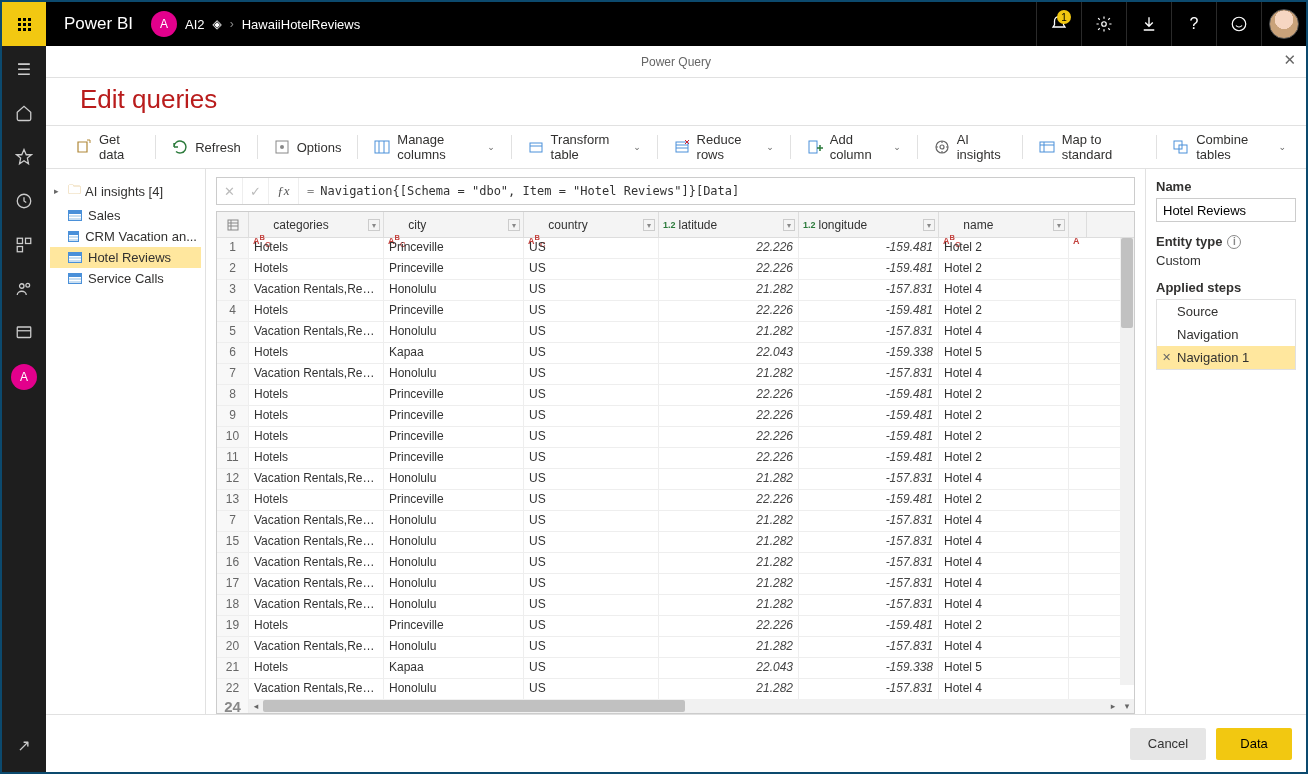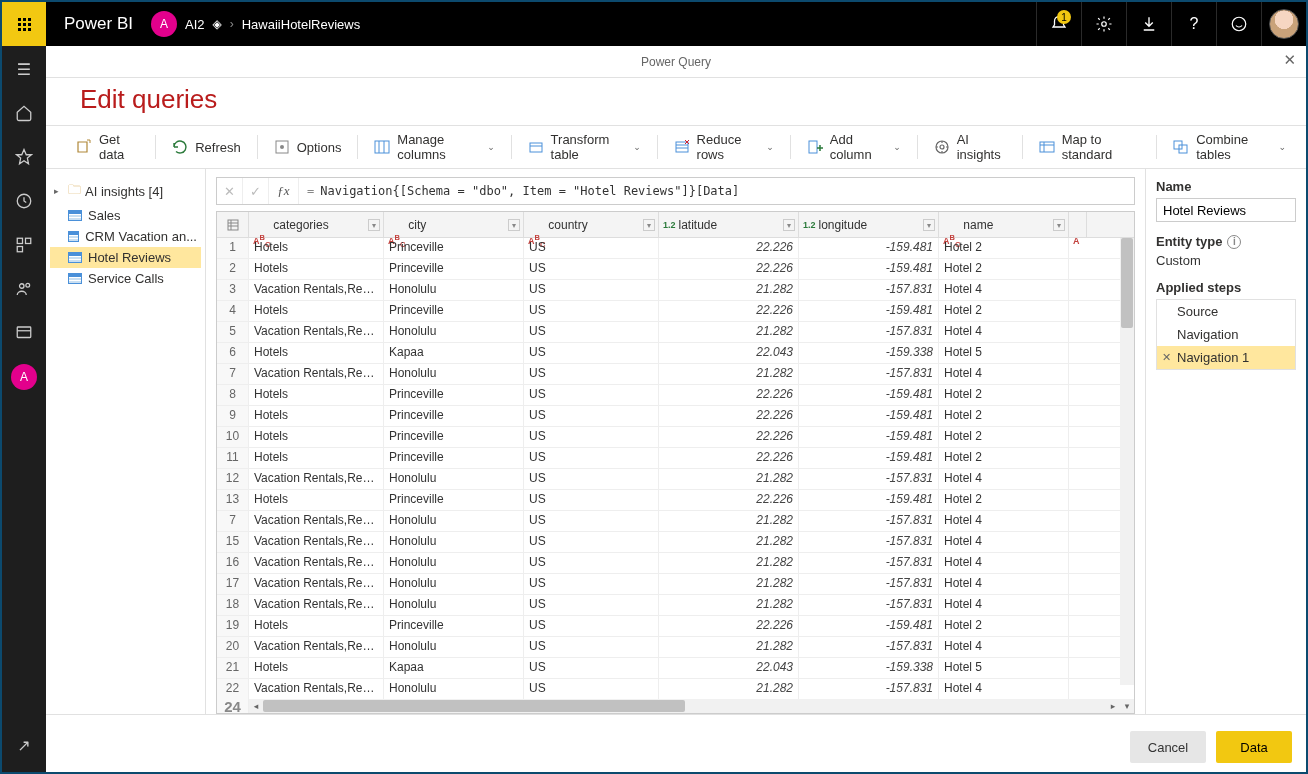--- a/index.html
+++ b/index.html
@@ -81,21 +81,21 @@
   .rpanel { width:160px; padding:10px 10px; background:#fff; }
   .rlabel { font-size:13px; font-weight:600; margin-bottom:4px; display:flex; align-items:center; gap:5px; }
   .rinput { width:100%; height:24px; border:1px solid #ccc; padding:0 6px; font-size:13px; margin-bottom:12px; }
   .rtext { font-size:13px; color:#333; margin-bottom:12px; }
   .info-circle { width:14px; height:14px; border:1px solid #888; border-radius:50%; display:inline-flex; align-items:center; justify-content:center; font-size:10px; color:#888; }
   .steps-box { border:1px solid #e1e1e1; margin-top:4px; }
   .step { padding:4px 8px 4px 20px; font-size:13px; cursor:pointer; position:relative; }
   .step.selected { background:#ffe79e; }
   .step .sx { position:absolute; left:5px; top:5px; font-size:11px; color:#666; }
   
-  .footer { height:58px; border-top:1px solid #e1e1e1; display:flex; align-items:flex-start; justify-content:flex-end; padding:16px 14px; gap:10px; background:#fff; }
+  .footer { height:58px; border-top:1px solid #e1e1e1; display:flex; align-items:center; justify-content:flex-end; padding:10px 14px; gap:10px; background:#fff; }
   .btn { min-width:76px; height:32px; display:flex; align-items:center; justify-content:center; border:none; cursor:pointer; font-size:13px; border-radius:2px; }
   .btn-cancel { background:#e6e6e6; color:#333; }
   .btn-done { background:#f2c811; color:#000; font-weight:500; }
   svg { display:block; }
 </style>
 </head>
 <body>
 
 <div class="frame">
 

